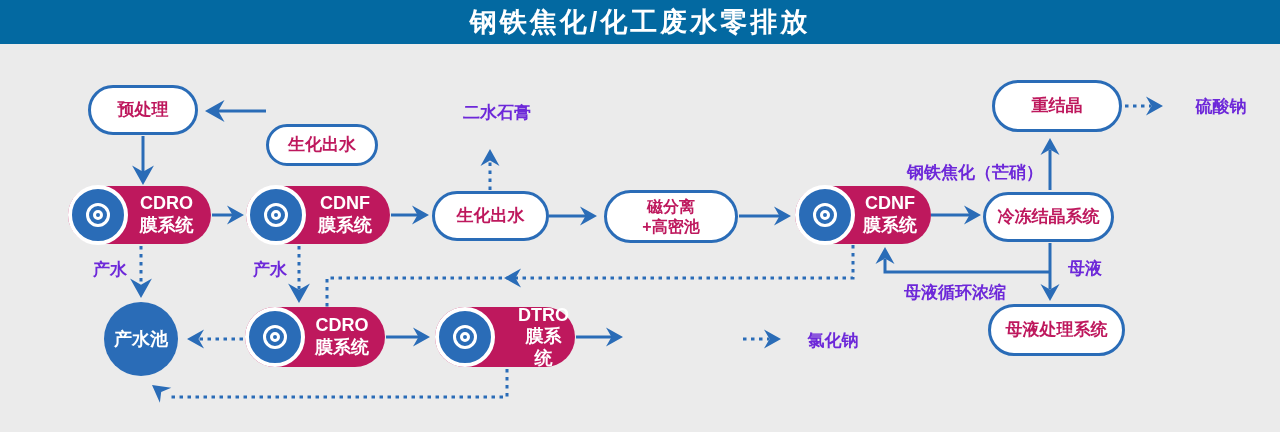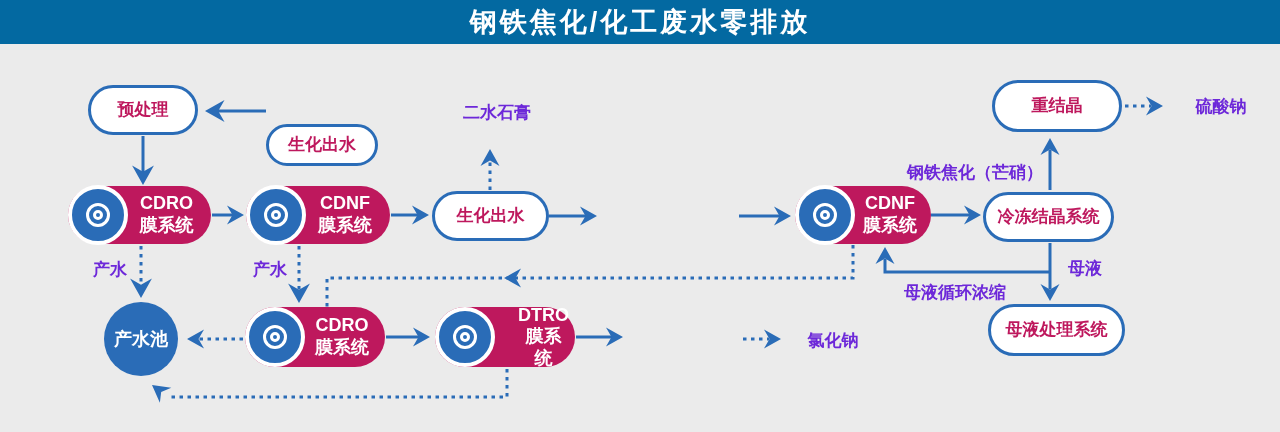--- a/index.html
+++ b/index.html
@@ -141,20 +141,26 @@
         </span>
       </span>
     <span class="ptext">
       <span>CDNF</span>
       <span>膜系统</span>
     </span>
   </div>
   <div class="node pill-o" style="left:432px; top:191px; width:117px; height:50px;">
     <span>生化出水</span>
   </div>
+  <div class="node pill-o" style="left:604px; top:190px; width:134px; height:53px; font-size:16px;">
+    <span>
+      <span style="display:block;">磁分离</span>
+      <span style="display:block;">+高密池</span>
+    </span>
+  </div>
   <div class="node pill-f" style="left:795px; top:186px; width:136px; height:58px;">
     <span class="disc">
         <span class="ring">
           <span class="core"></span>
         </span>
       </span>
     <span class="ptext">
       <span>CDNF</span>
       <span>膜系统</span>
     </span>

